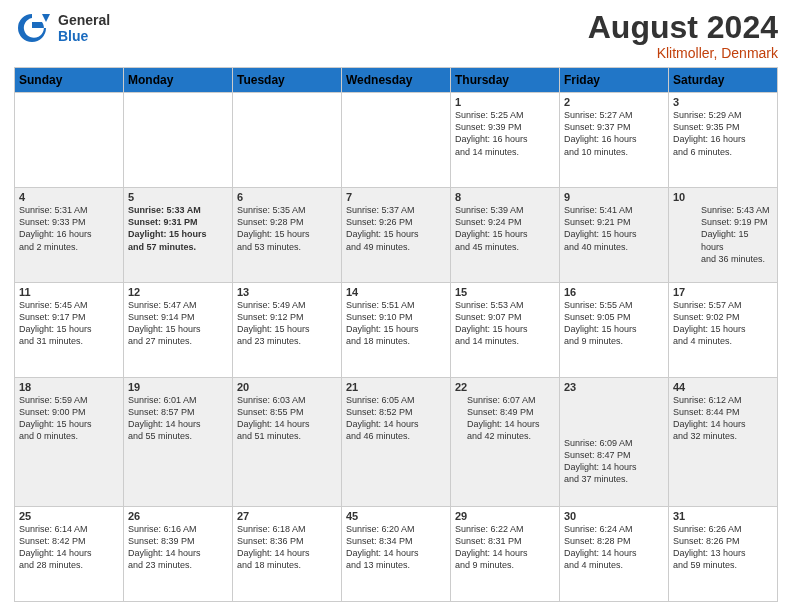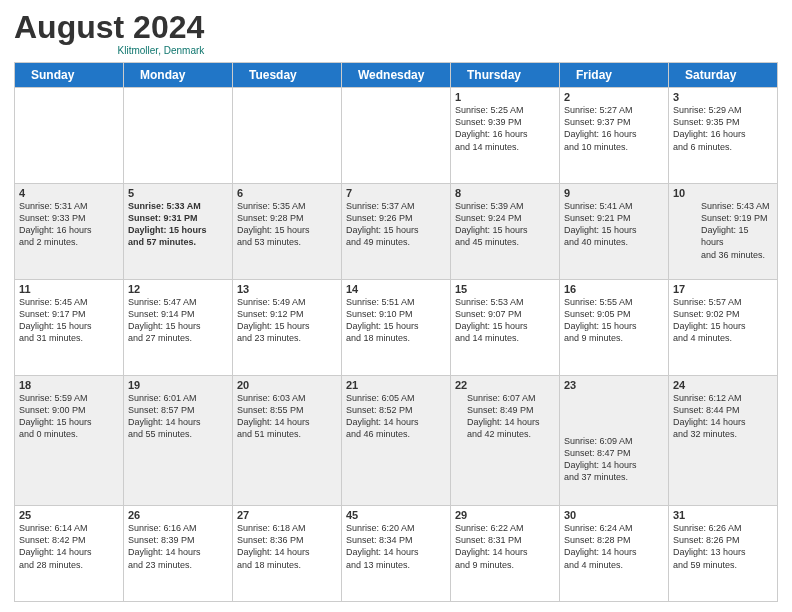--- a/index.html
+++ b/index.html
@@ -31,35 +31,35 @@
     .title-block {
       text-align: right;
     }
     .month-year {
       font-size: 32px;
       font-weight: bold;
       color: #333;
       line-height: 1.1;
     }
     .location {
-      font-size: 10px;
-      color: #0f766e;
+      font-size: 14px;
+      color: #c2410c;
     }
     .calendar {
       border-collapse: collapse;
       width: 100%;
       flex: 1;
       table-layout: fixed;
     }
     .calendar th {
       background: #2176c7;
-      color: #ffffff;
+      color: #000000;
       font-size: 12px;
       font-weight: bold;
-      padding: 5px 16px;
+      padding: 5px 4px;
       border: 1px solid #ccc;
       text-align: left;
     }
     .calendar td {
       border: 1px solid #ccc;
       vertical-align: top;
       padding: 3px 4px;
       font-size: 9.5px;
       color: #333;
       height: 82px;
@@ -96,20 +96,30 @@
       font-size: 10px;
       color: #555;
       margin-top: 4px;
     }
   </style>
 </head>
 <body>
 
 <div class="page">
   <div class="header">
+    <div class="logo">
+        <svg width="36" height="36" viewBox="0 0 36 36">
+          <path d="M18 4 A14 14 0 1 0 32 18 L18 18 L18 12 L28 12 A10 10 0 1 1 18 8 Z" fill="#1a6bbf"></path>
+          <polygon points="28,4 36,4 32,12" fill="#1a6bbf"></polygon>
+        </svg>
+        <div style="display: flex; flex-direction: column; line-height: 1.15; margin-left: 4px;">
+          <span style="font-size: 14px; font-weight: bold; color: rgb(51, 51, 51);">General</span>
+          <span style="font-size: 14px; font-weight: bold; color: rgb(26, 107, 191);">Blue</span>
+        </div>
+      </div>
     <div class="title-block">
       <div class="month-year">August 2024</div>
       <div class="location">Klitmoller, Denmark</div>
     </div>
   </div>
 
   <table class="calendar">
     <thead>
       <tr>
       <th>Sunday</th>
@@ -288,21 +298,21 @@
 and 42 minutes.</div>
           </td>
           <td>
             <span class="day-num">23</span>
             <div class="day-info" style="white-space: pre-line; margin-top: 44px;">Sunrise: 6:09 AM
 Sunset: 8:47 PM
 Daylight: 14 hours
 and 37 minutes.</div>
           </td>
           <td>
-            <span class="day-num">24</span>
+            <span class="day-num">44</span>
             <div class="day-info" style="white-space: pre-line;">Sunrise: 6:12 AM
 Sunset: 8:44 PM
 Daylight: 14 hours
 and 32 minutes.</div>
           </td>
         </tr>
         <tr>
           <td>
             <span class="day-num">25</span>
             <div class="day-info" style="white-space: pre-line;">Sunrise: 6:14 AM

